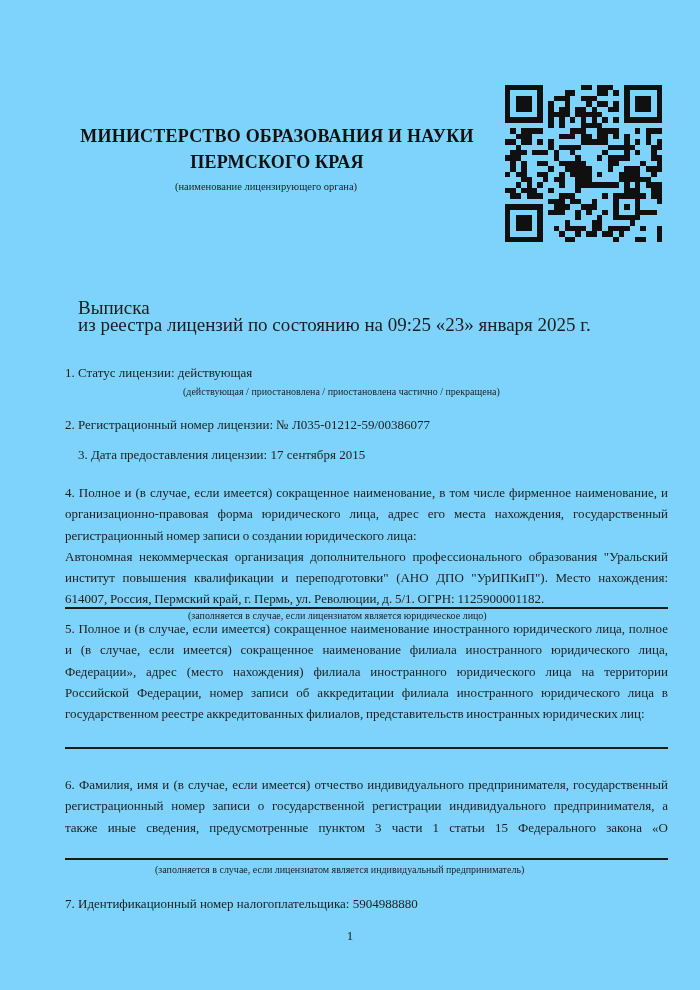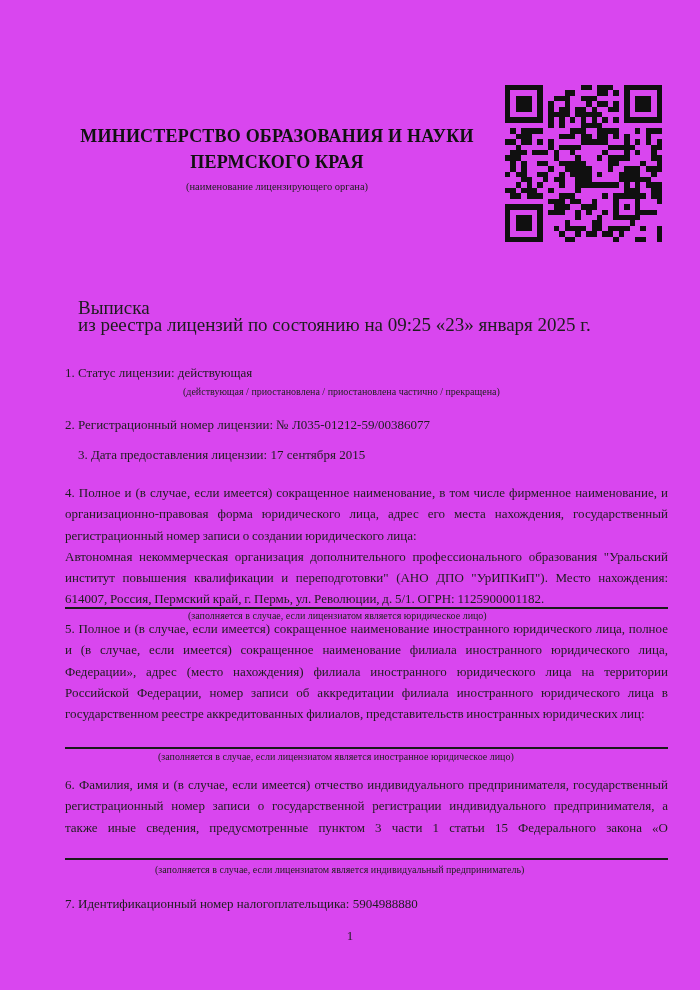--- a/index.html
+++ b/index.html
@@ -1,26 +1,26 @@
 <!DOCTYPE html>
 <html lang="ru"><head>
 <meta charset="utf-8">
 <style>
   html,body{margin:0;padding:0;background:#ffffff;}
   .page{
-    position:relative;width:700px;height:990px;background:#d946ef;overflow:hidden;
+    position:relative;width:700px;height:990px;background:#7dd3fc;overflow:hidden;
     font-family:"Liberation Serif","DejaVu Serif",serif;color:#1d1d1d;
   }
   .abs{position:absolute;}
   .ministry{
     top:123px;left:57px;width:440px;text-align:center;
     font-weight:bold;font-size:18px;line-height:26px;letter-spacing:.2px;color:#111;
   }
   .ministry-cap{
-    top:180px;left:57px;width:440px;text-align:center;
+    top:180px;left:46px;width:440px;text-align:center;
     font-size:10.5px;line-height:13px;color:#222;
   }
   .qr{top:85px;left:505px;width:157px;height:157px;shape-rendering:crispEdges;}
   .qr rect{fill:#101010;}
   .doc-title{top:300px;left:78px;width:600px;text-align:left;font-size:19px;line-height:16.5px;}
   .t{font-size:13px;line-height:21px;white-space:nowrap;}
   .item1{top:362px;left:65px;}
   .item2{top:414px;left:65px;}
   .item3{top:444px;left:78px;}
   .item7{top:893px;left:65px;}
@@ -480,21 +480,20 @@
   <div class="abs cap cap4">(заполняется в случае, если лицензиатом является юридическое лицо)</div>
 
   <div class="abs para para5">
       <div class="ln just">5. Полное и (в случае, если имеется) сокращенное наименование иностранного юридического лица, полное</div>
       <div class="ln just">и (в случае, если имеется) сокращенное наименование филиала иностранного юридического лица,</div>
       <div class="ln just">Федерации», адрес (место нахождения) филиала иностранного юридического лица на территории</div>
       <div class="ln just">Российской Федерации, номер записи об аккредитации филиала иностранного юридического лица в</div>
       <div class="ln">государственном реестре аккредитованных филиалов, представительств иностранных юридических лиц:</div>
     </div>
   <div class="abs rule rule5"></div>
-  <div class="abs cap cap5">(заполняется в случае, если лицензиатом является иностранное юридическое лицо)</div>
 
   <div class="abs para para6">
       <div class="ln just">6. Фамилия, имя и (в случае, если имеется) отчество индивидуального предпринимателя, государственный</div>
       <div class="ln just">регистрационный номер записи о государственной регистрации индивидуального предпринимателя, а</div>
       <div class="ln just">также иные сведения, предусмотренные пунктом 3 части 1 статьи 15 Федерального закона «О</div>
     </div>
   <div class="abs rule rule6"></div>
   <div class="abs cap cap6">(заполняется в случае, если лицензиатом является индивидуальный предприниматель)</div>
 
   <div class="abs t item7">7. Идентификационный номер налогоплательщика: 5904988880</div>

